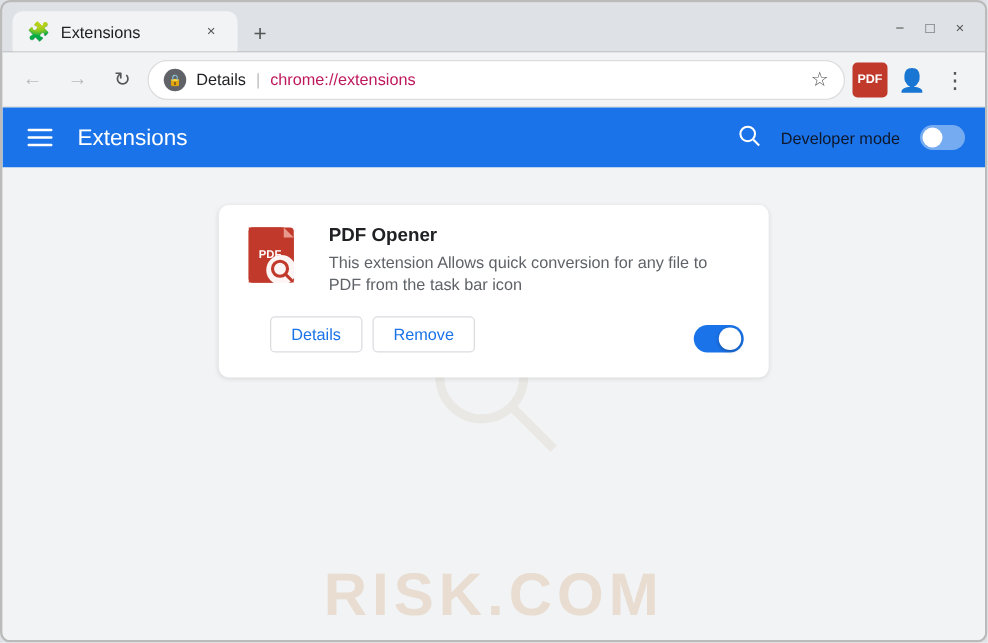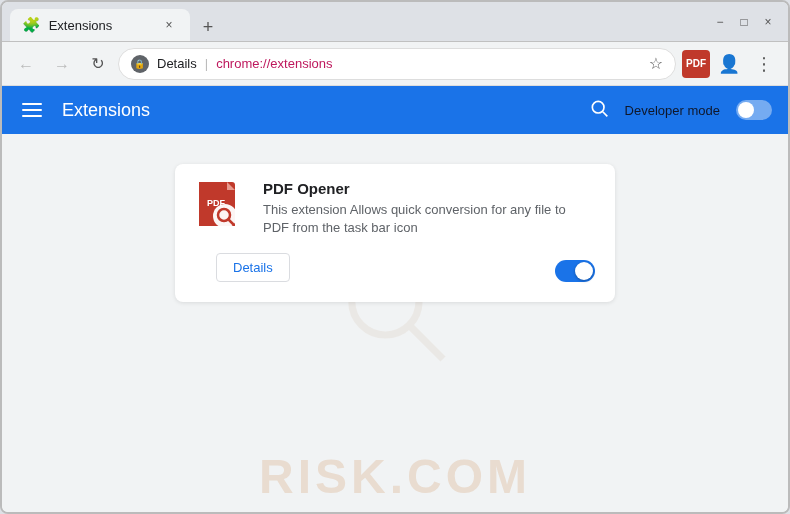--- a/index.html
+++ b/index.html
@@ -529,20 +529,21 @@
         </div>
 
         <div class="card-info">
           <div class="card-name">PDF Opener</div>
           <div class="card-desc">This extension Allows quick conversion for any file to PDF from the task bar icon</div>
         </div>
       </div>
 
       <div class="card-actions">
         <button class="btn-details">Details</button>
+        <button class="btn-remove">Remove</button>
         <div class="card-toggle">
           <div class="toggle-blue">
             <div class="toggle-knob-b"></div>
           </div>
         </div>
       </div>
     </div>
 
   </div>
 </div>

